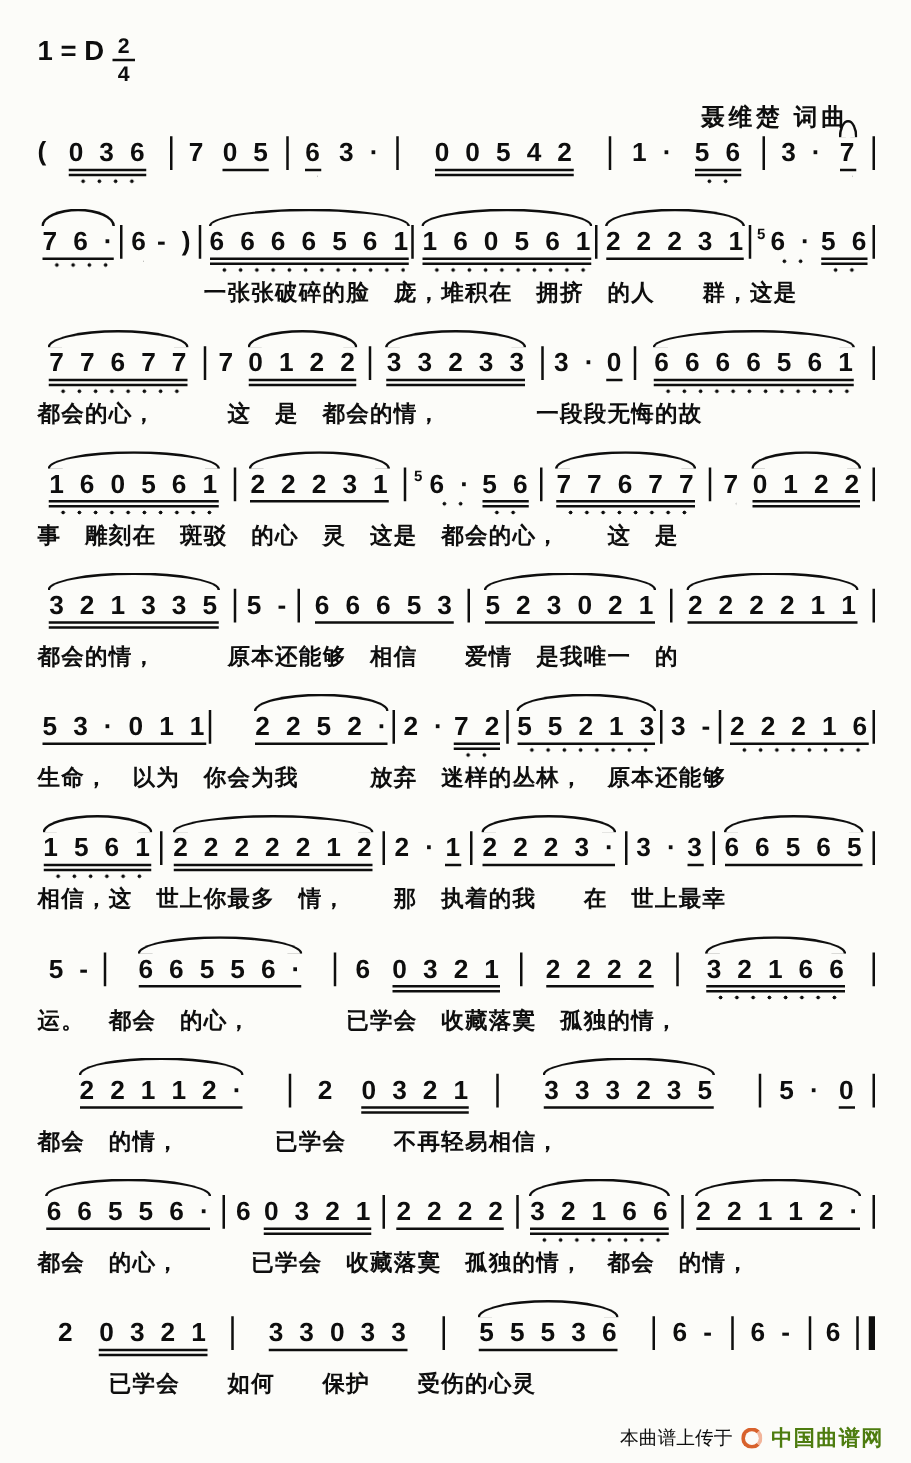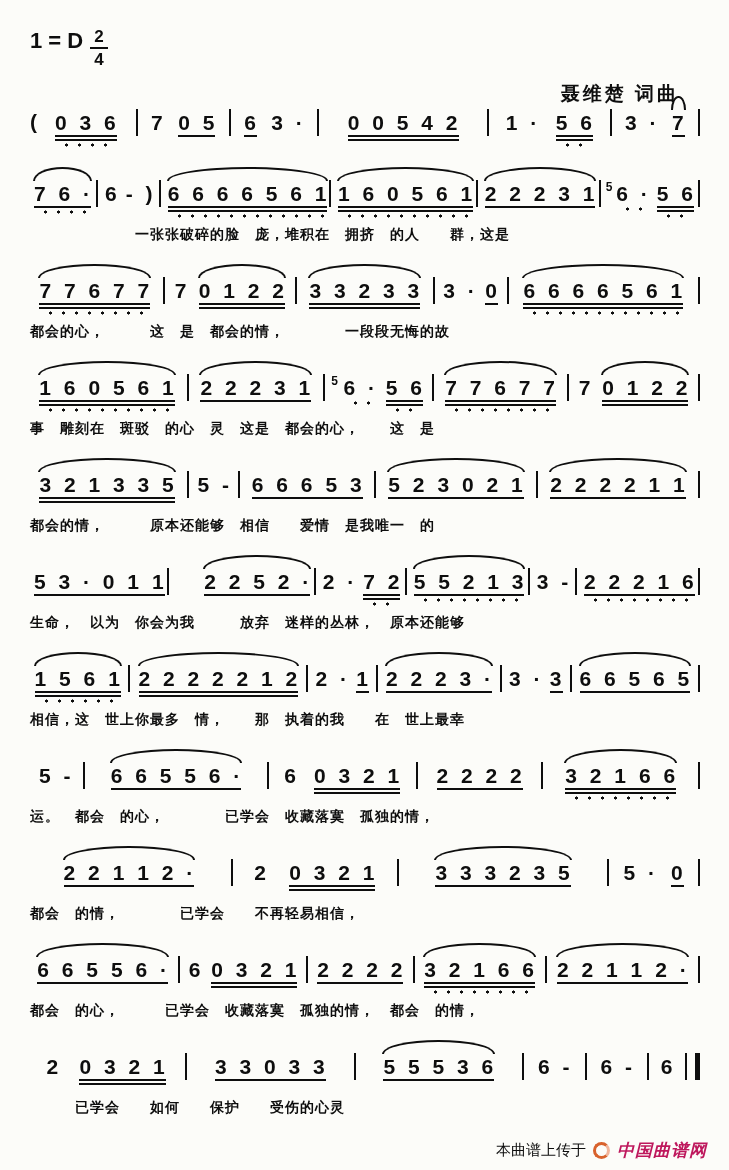--- a/index.html
+++ b/index.html
@@ -78,21 +78,21 @@
   .paren{margin:0 2px 7px 0;font-size:21px;font-weight:bold;}
   .bar{
     width:2px;height:27px;background:#0e0e0e;
     margin:0 3px 5px;flex:0 0 auto;
   }
   .bar.final{
     width:8px;background:none;
     border-left:2px solid #0e0e0e;border-right:5px solid #0e0e0e;
   }
   .lyrics{
-    font-size:14px;font-weight:bold;
+    font-size:18px;font-weight:bold;
     letter-spacing:1px;white-space:pre;
     margin-top:1px;line-height:25px;
   }
 
   
   .footer{
     position:absolute;right:22px;bottom:8px;
     display:flex;align-items:center;gap:7px;
     font-size:15px;
   }
@@ -431,14 +431,14 @@
         </div>
         <div class="lyrics">　　　已学会　　如何　　保护　　受伤的心灵</div>
       </div>
     </div>
 
 </div>
 
 <div class="footer">
   <span>本曲谱上传于</span>
   <span class="logo-icon"></span>
-  <span class="site-name" id="site-name" style="color: #be185d; font-style: italic;">中国曲谱网</span>
+  <span class="site-name" id="site-name" style="color: #4d7c0f;">中国曲谱网</span>
 </div>
 
 </body></html>

